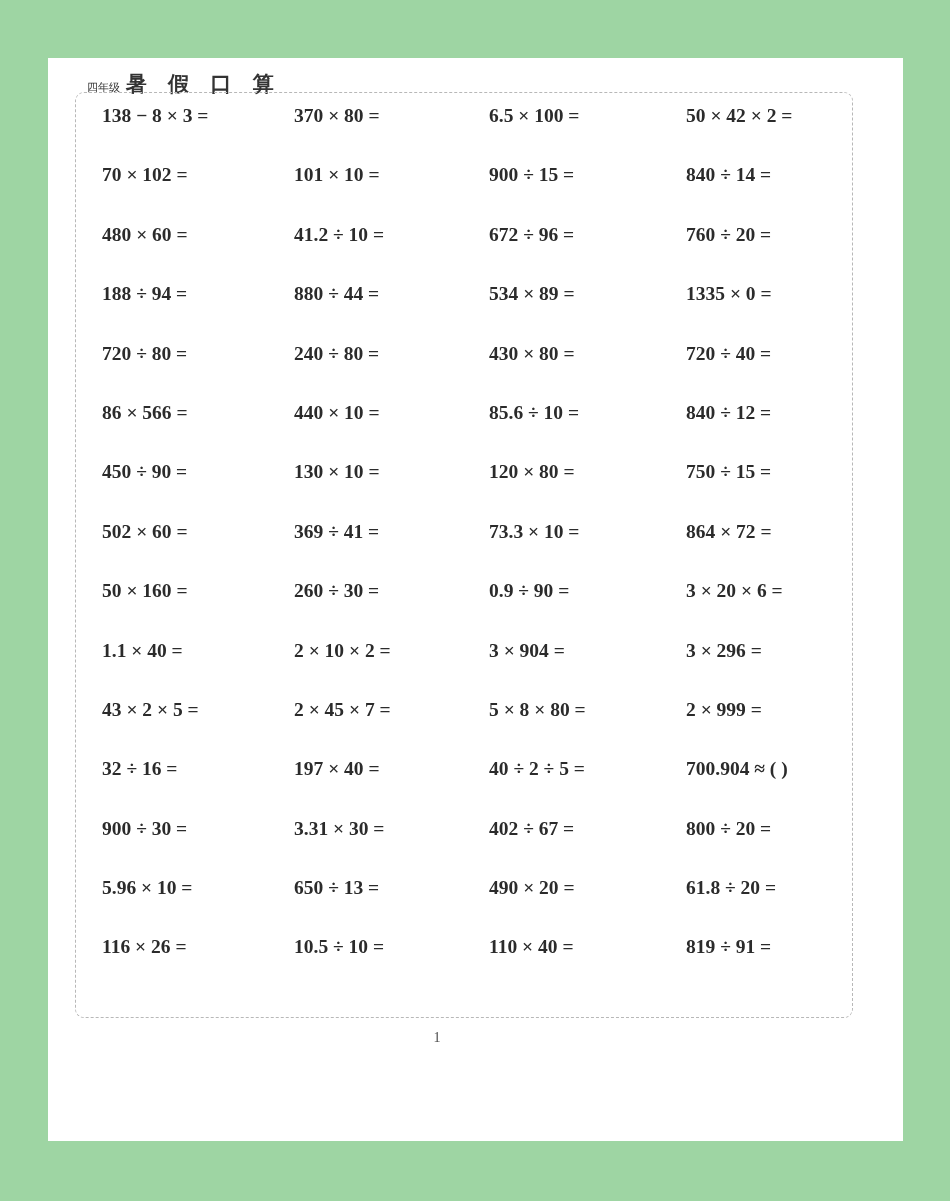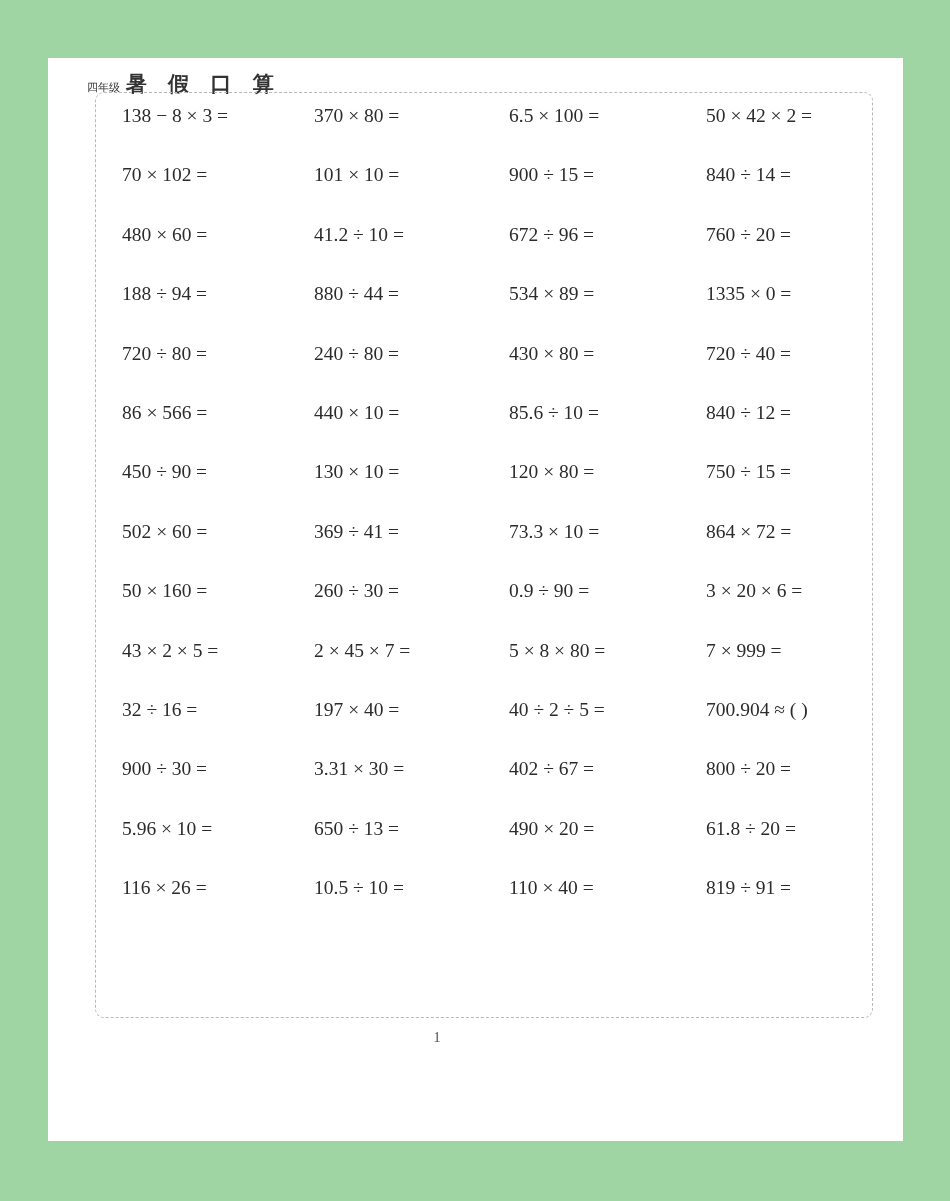--- a/index.html
+++ b/index.html
@@ -36,27 +36,28 @@
     letter-spacing: 0px;
     text-align: center;
   }
   #worksheet-title .spaced {
     font-weight: bold;
     letter-spacing: 7px;
     font-size: 21px;
   }
   #problem-box {
     position: absolute;
-    left: 47px;
+    left: 27px;
     top: 34px;
     width: 778px;
     height: 926px;
     border: 1.4px dashed #b8b8b8;
     border-radius: 9px;
     box-sizing: border-box;
+    font-weight: bold;
   }
   #problem-grid {
     position: absolute;
     left: 0;
     top: 0;
     width: 100%;
     height: 100%;
   }
   .problem-row {
     position: relative;
@@ -145,24 +146,30 @@
           <div class="problem-cell c2">73.3 × 10 =</div>
           <div class="problem-cell c3">864 × 72 =</div>
         </div>
         <div class="problem-row">
           <div class="problem-cell c0">50 × 160 =</div>
           <div class="problem-cell c1">260 ÷ 30 =</div>
           <div class="problem-cell c2">0.9 ÷ 90 =</div>
           <div class="problem-cell c3">3 × 20 × 6 =</div>
         </div>
         <div class="problem-row">
+          <div class="problem-cell c0">1.1 × 40 =</div>
+          <div class="problem-cell c1">2 × 10 × 2 =</div>
+          <div class="problem-cell c2">3 × 904 =</div>
+          <div class="problem-cell c3">3 × 296 =</div>
+        </div>
+        <div class="problem-row">
           <div class="problem-cell c0">43 × 2 × 5 =</div>
           <div class="problem-cell c1">2 × 45 × 7 =</div>
           <div class="problem-cell c2">5 × 8 × 80 =</div>
-          <div class="problem-cell c3">7 × 999 =</div>
+          <div class="problem-cell c3">2 × 999 =</div>
         </div>
         <div class="problem-row">
           <div class="problem-cell c0">32 ÷ 16 =</div>
           <div class="problem-cell c1">197 × 40 =</div>
           <div class="problem-cell c2">40 ÷ 2 ÷ 5 =</div>
           <div class="problem-cell c3">700.904 ≈ (     )</div>
         </div>
         <div class="problem-row">
           <div class="problem-cell c0">900 ÷ 30 =</div>
           <div class="problem-cell c1">3.31 × 30 =</div>

